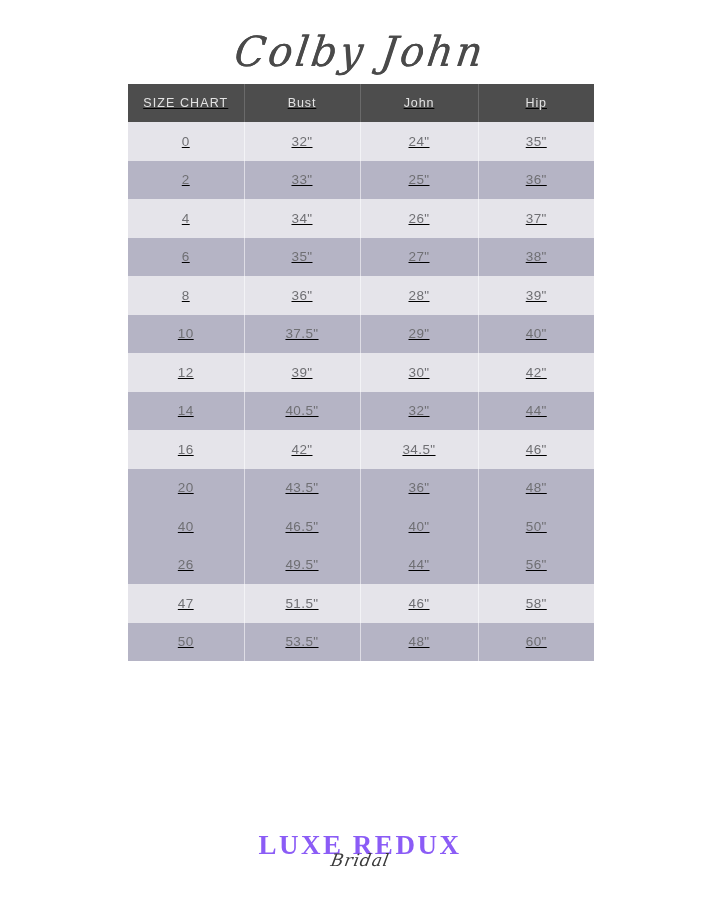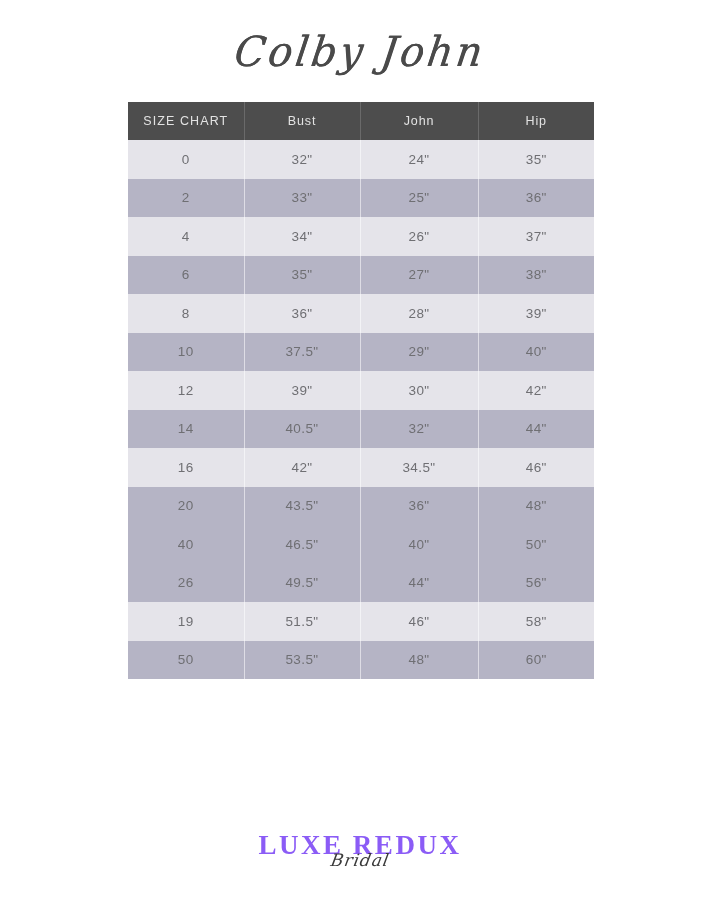--- a/index.html
+++ b/index.html
@@ -43,22 +43,23 @@
     transform: skewX(-8deg) scaleY(1.04);
     white-space: nowrap;
     line-height: 1;
     text-shadow: 0.4px 0 0 #4a4a4a;
   }
 
   
   .chart-wrap {
     position: absolute;
     left: 128px;
-    top: 102px;
+    top: 84px;
     width: 466px;
+    text-decoration: underline;
   }
   table.size-chart {
     border-collapse: collapse;
     width: 466px;
     table-layout: fixed;
   }
   table.size-chart col.c-size  { width: 116px; }
   table.size-chart col.c-bust  { width: 116px; }
   table.size-chart col.c-waist { width: 118px; }
   table.size-chart col.c-hip   { width: 116px; }
@@ -219,21 +220,21 @@
           <td>40"</td>
           <td>50"</td>
         </tr>
         <tr class="row-dark">
           <td>26</td>
           <td>49.5"</td>
           <td>44"</td>
           <td>56"</td>
         </tr>
         <tr class="row-light">
-          <td>19</td>
+          <td>47</td>
           <td>51.5"</td>
           <td>46"</td>
           <td>58"</td>
         </tr>
         <tr class="row-dark">
           <td>50</td>
           <td>53.5"</td>
           <td>48"</td>
           <td>60"</td>
         </tr>

